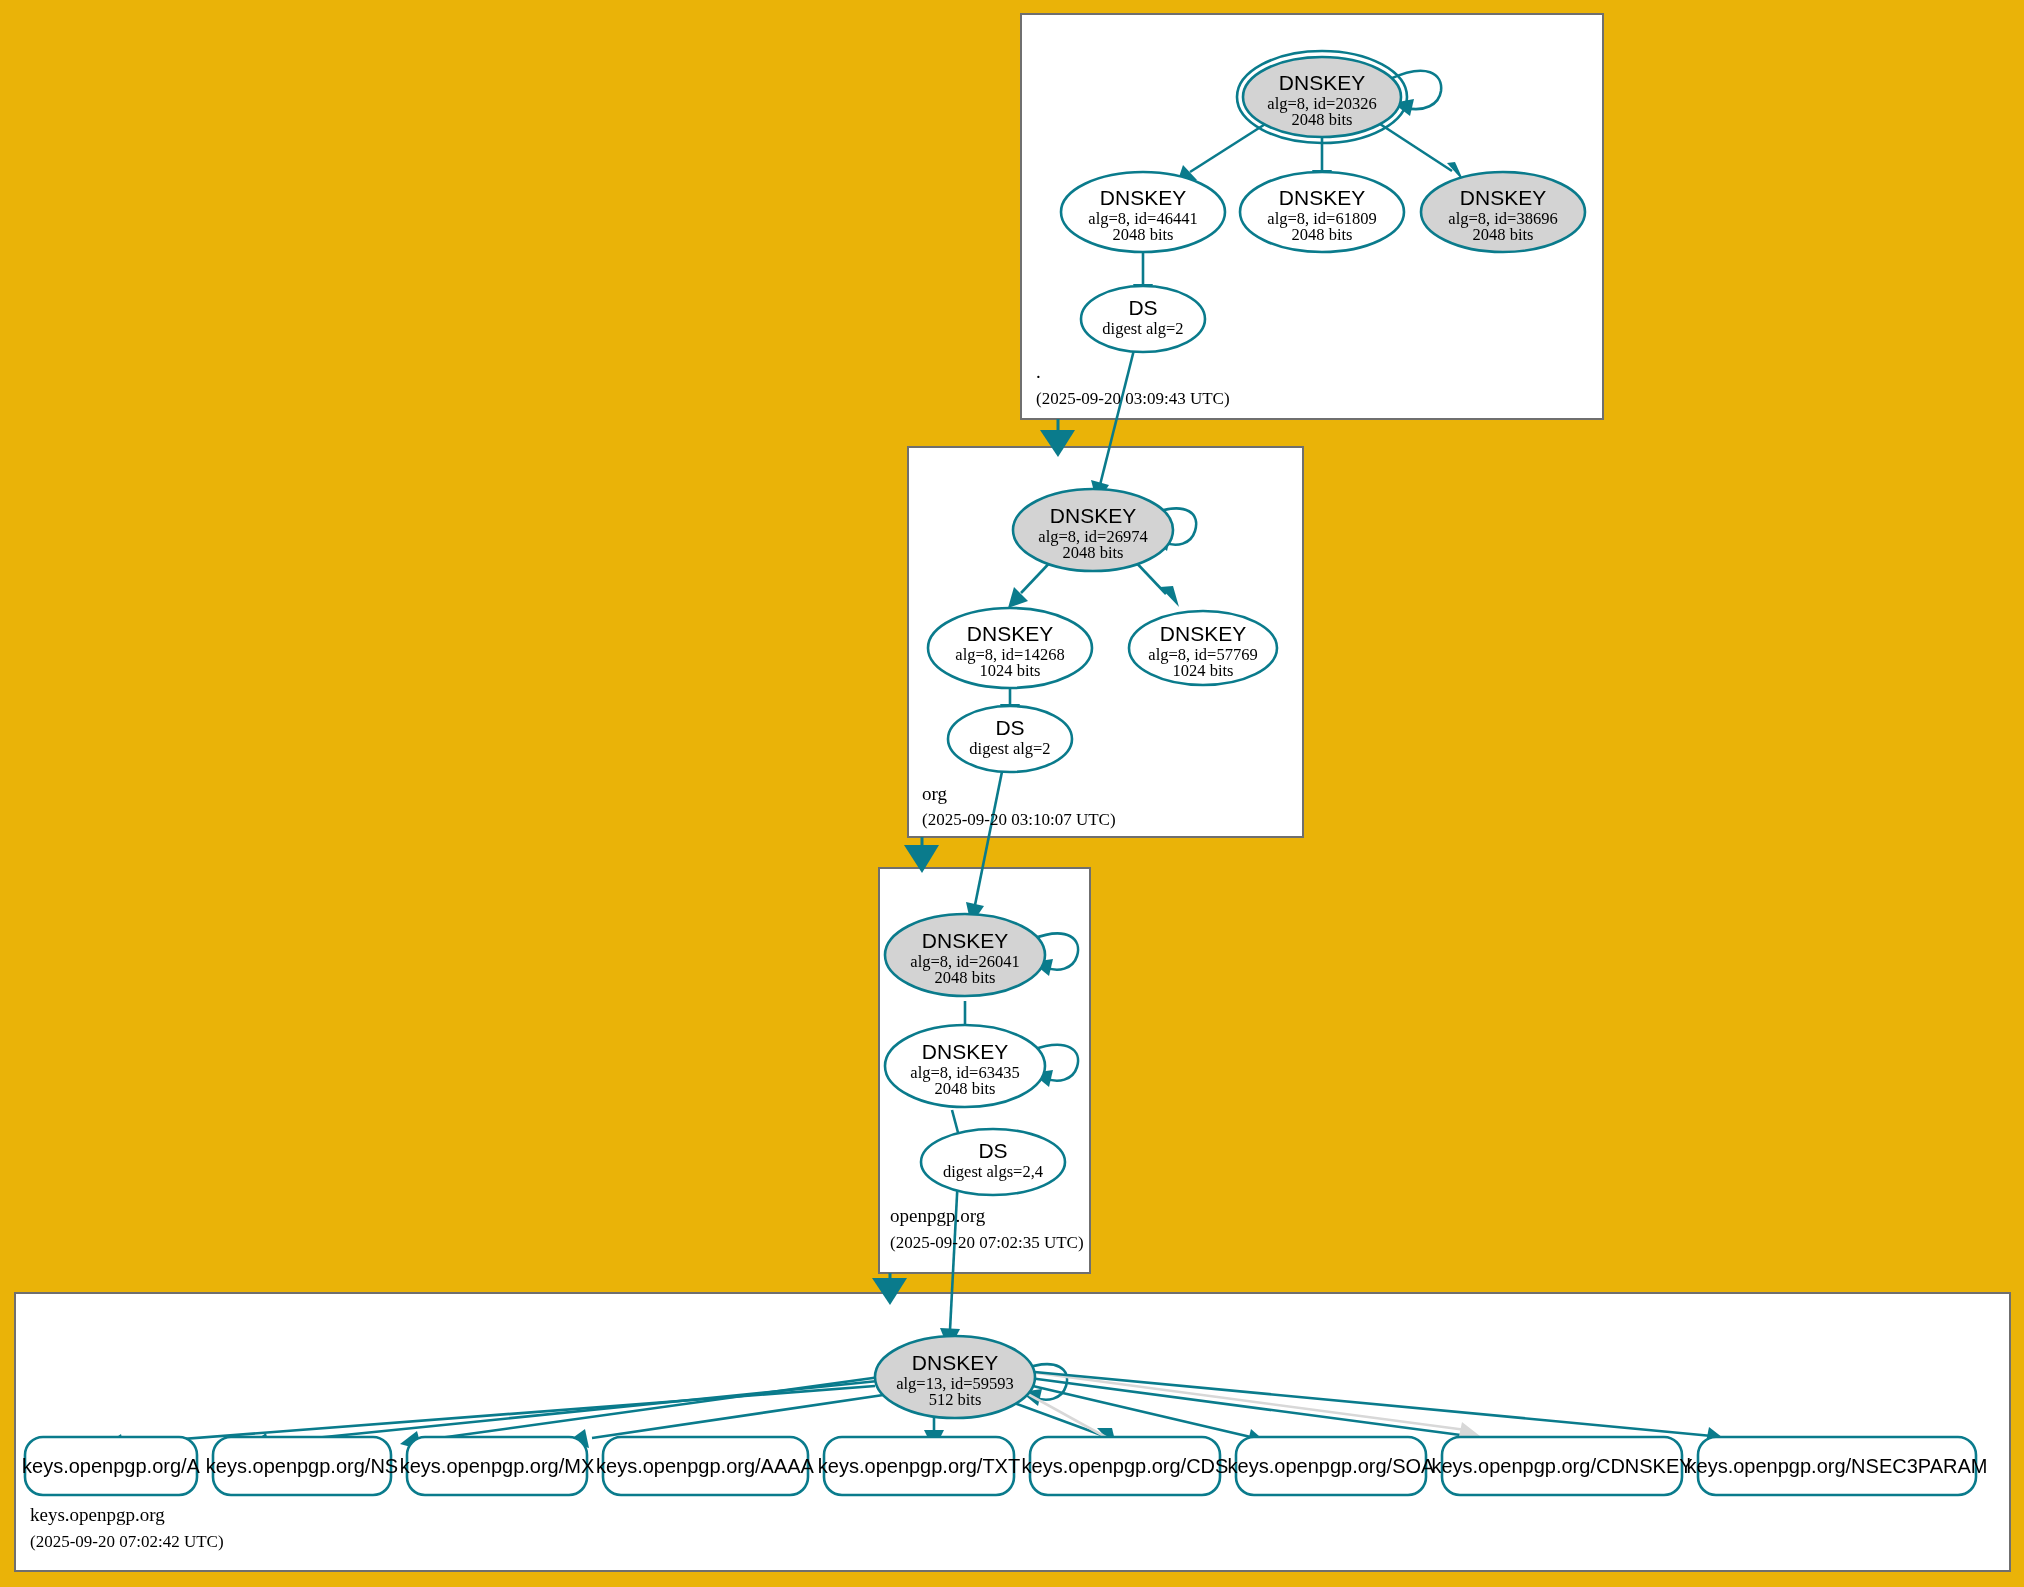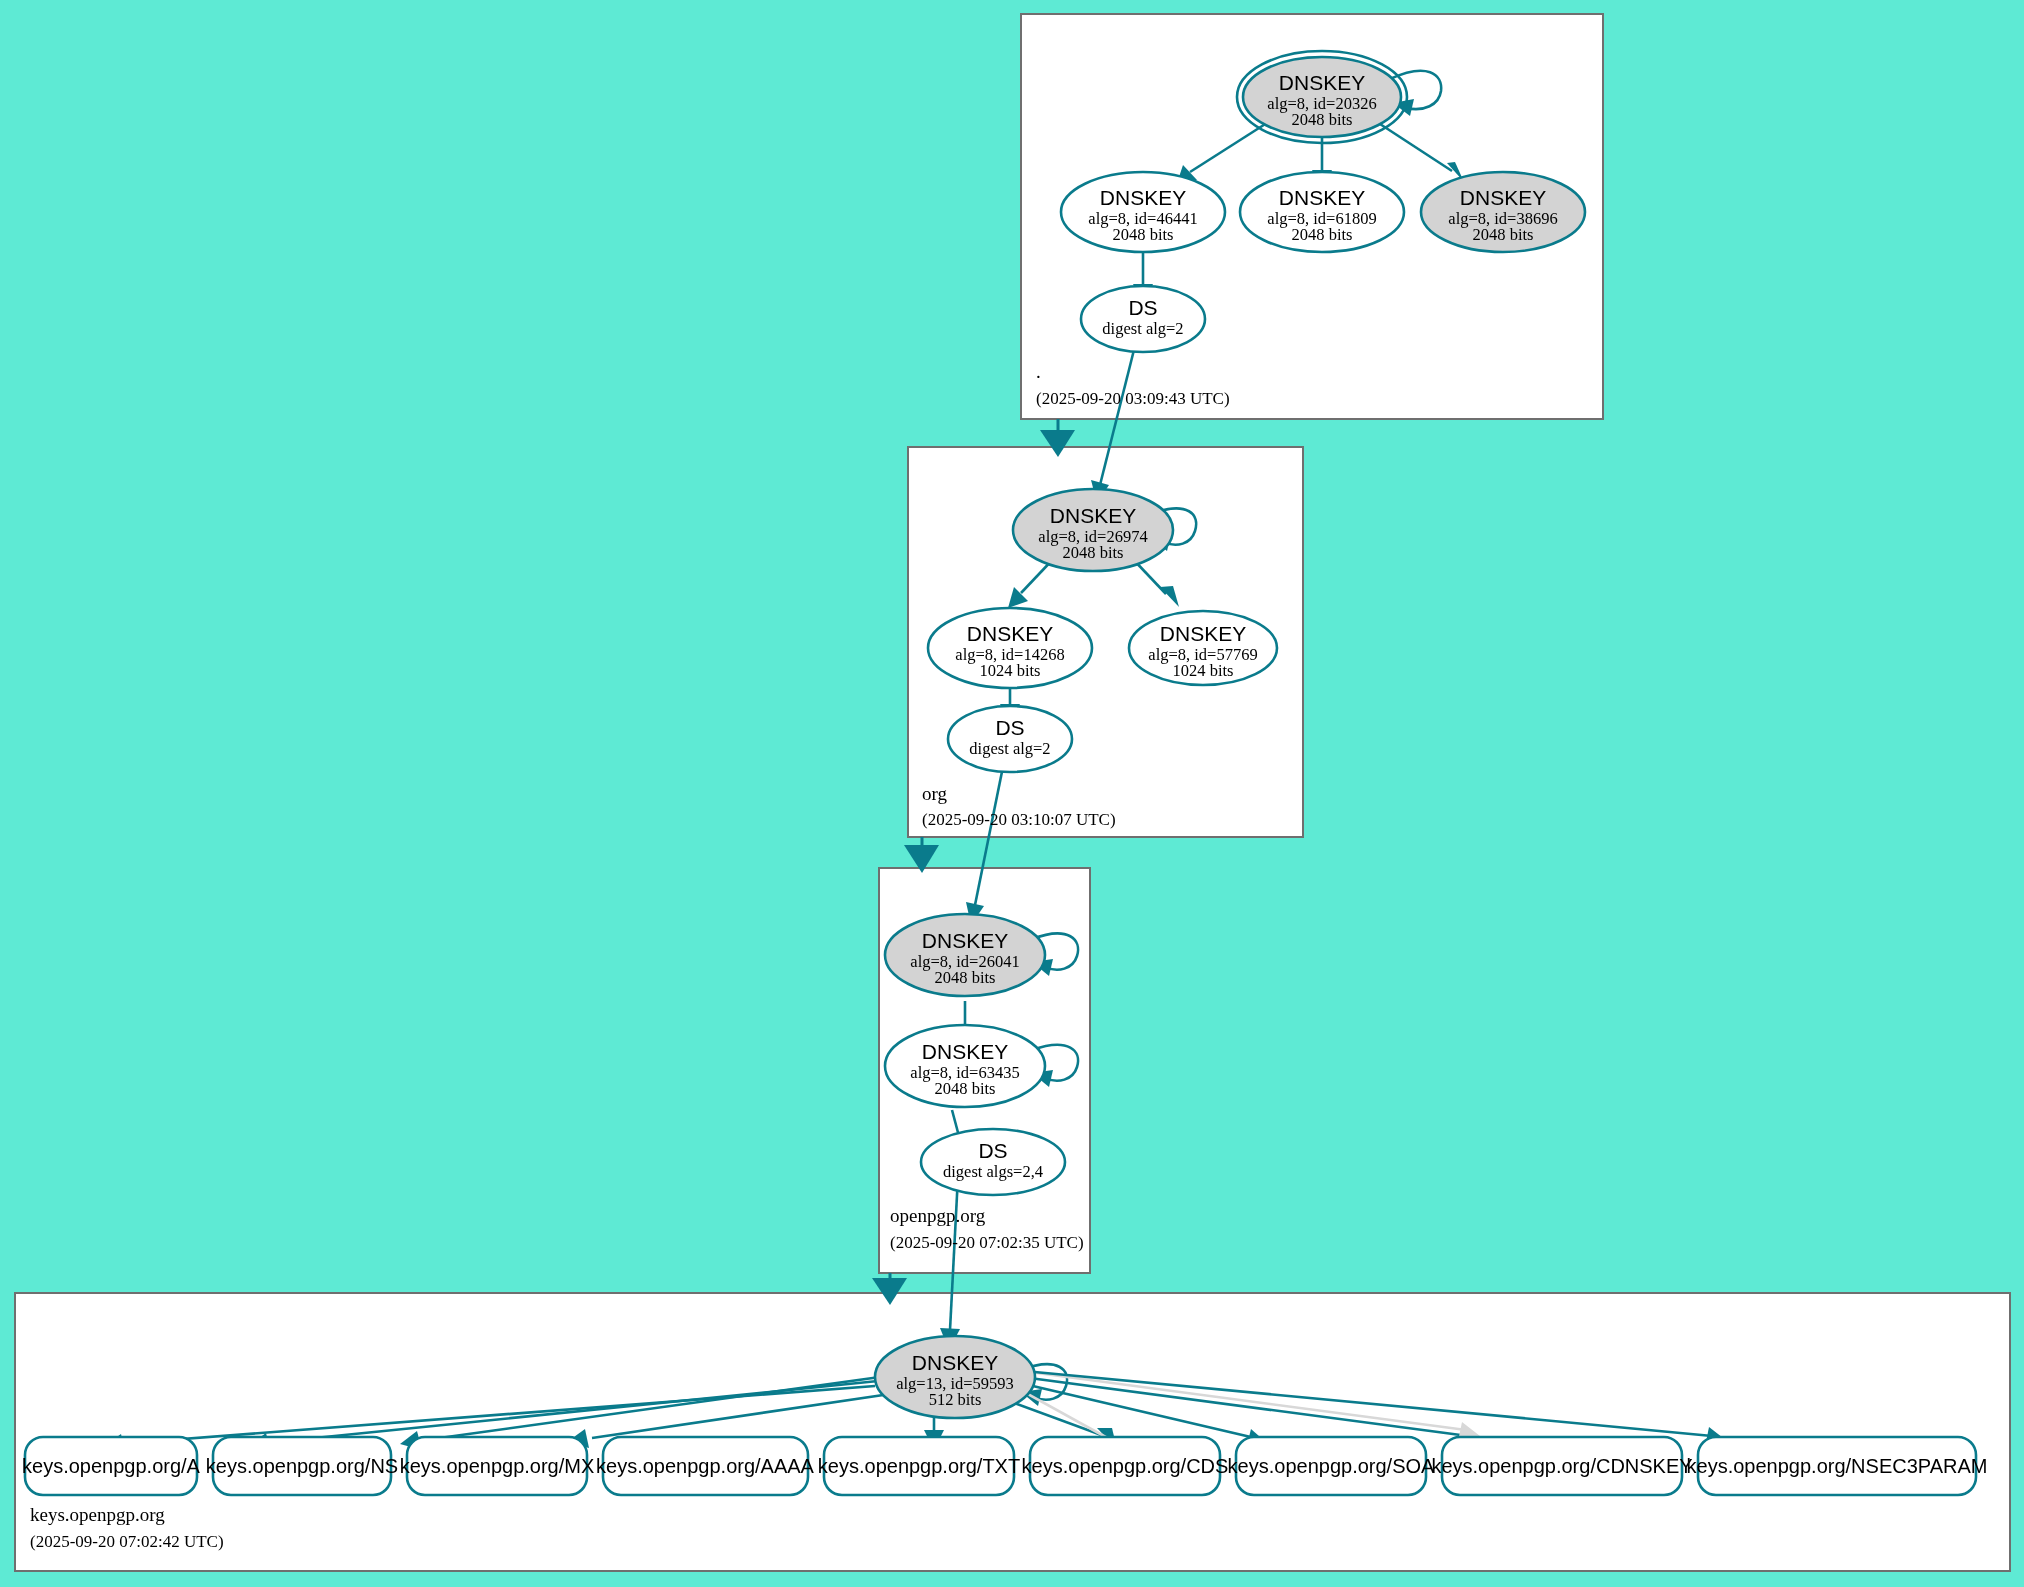--- a/index.html
+++ b/index.html
@@ -8,21 +8,21 @@
     padding: 0;
     background: #ffffff;
   }
   body {
     font-family: "Liberation Sans", sans-serif;
   }
   #canvas {
     position: relative;
     width: 2024px;
     height: 1587px;
-    background: #5eead4;
+    background: #eab308;
     overflow: hidden;
   }
   svg.graph {
     position: absolute;
     top: 0;
     left: 0;
     width: 2024px;
     height: 1587px;
   }
   

